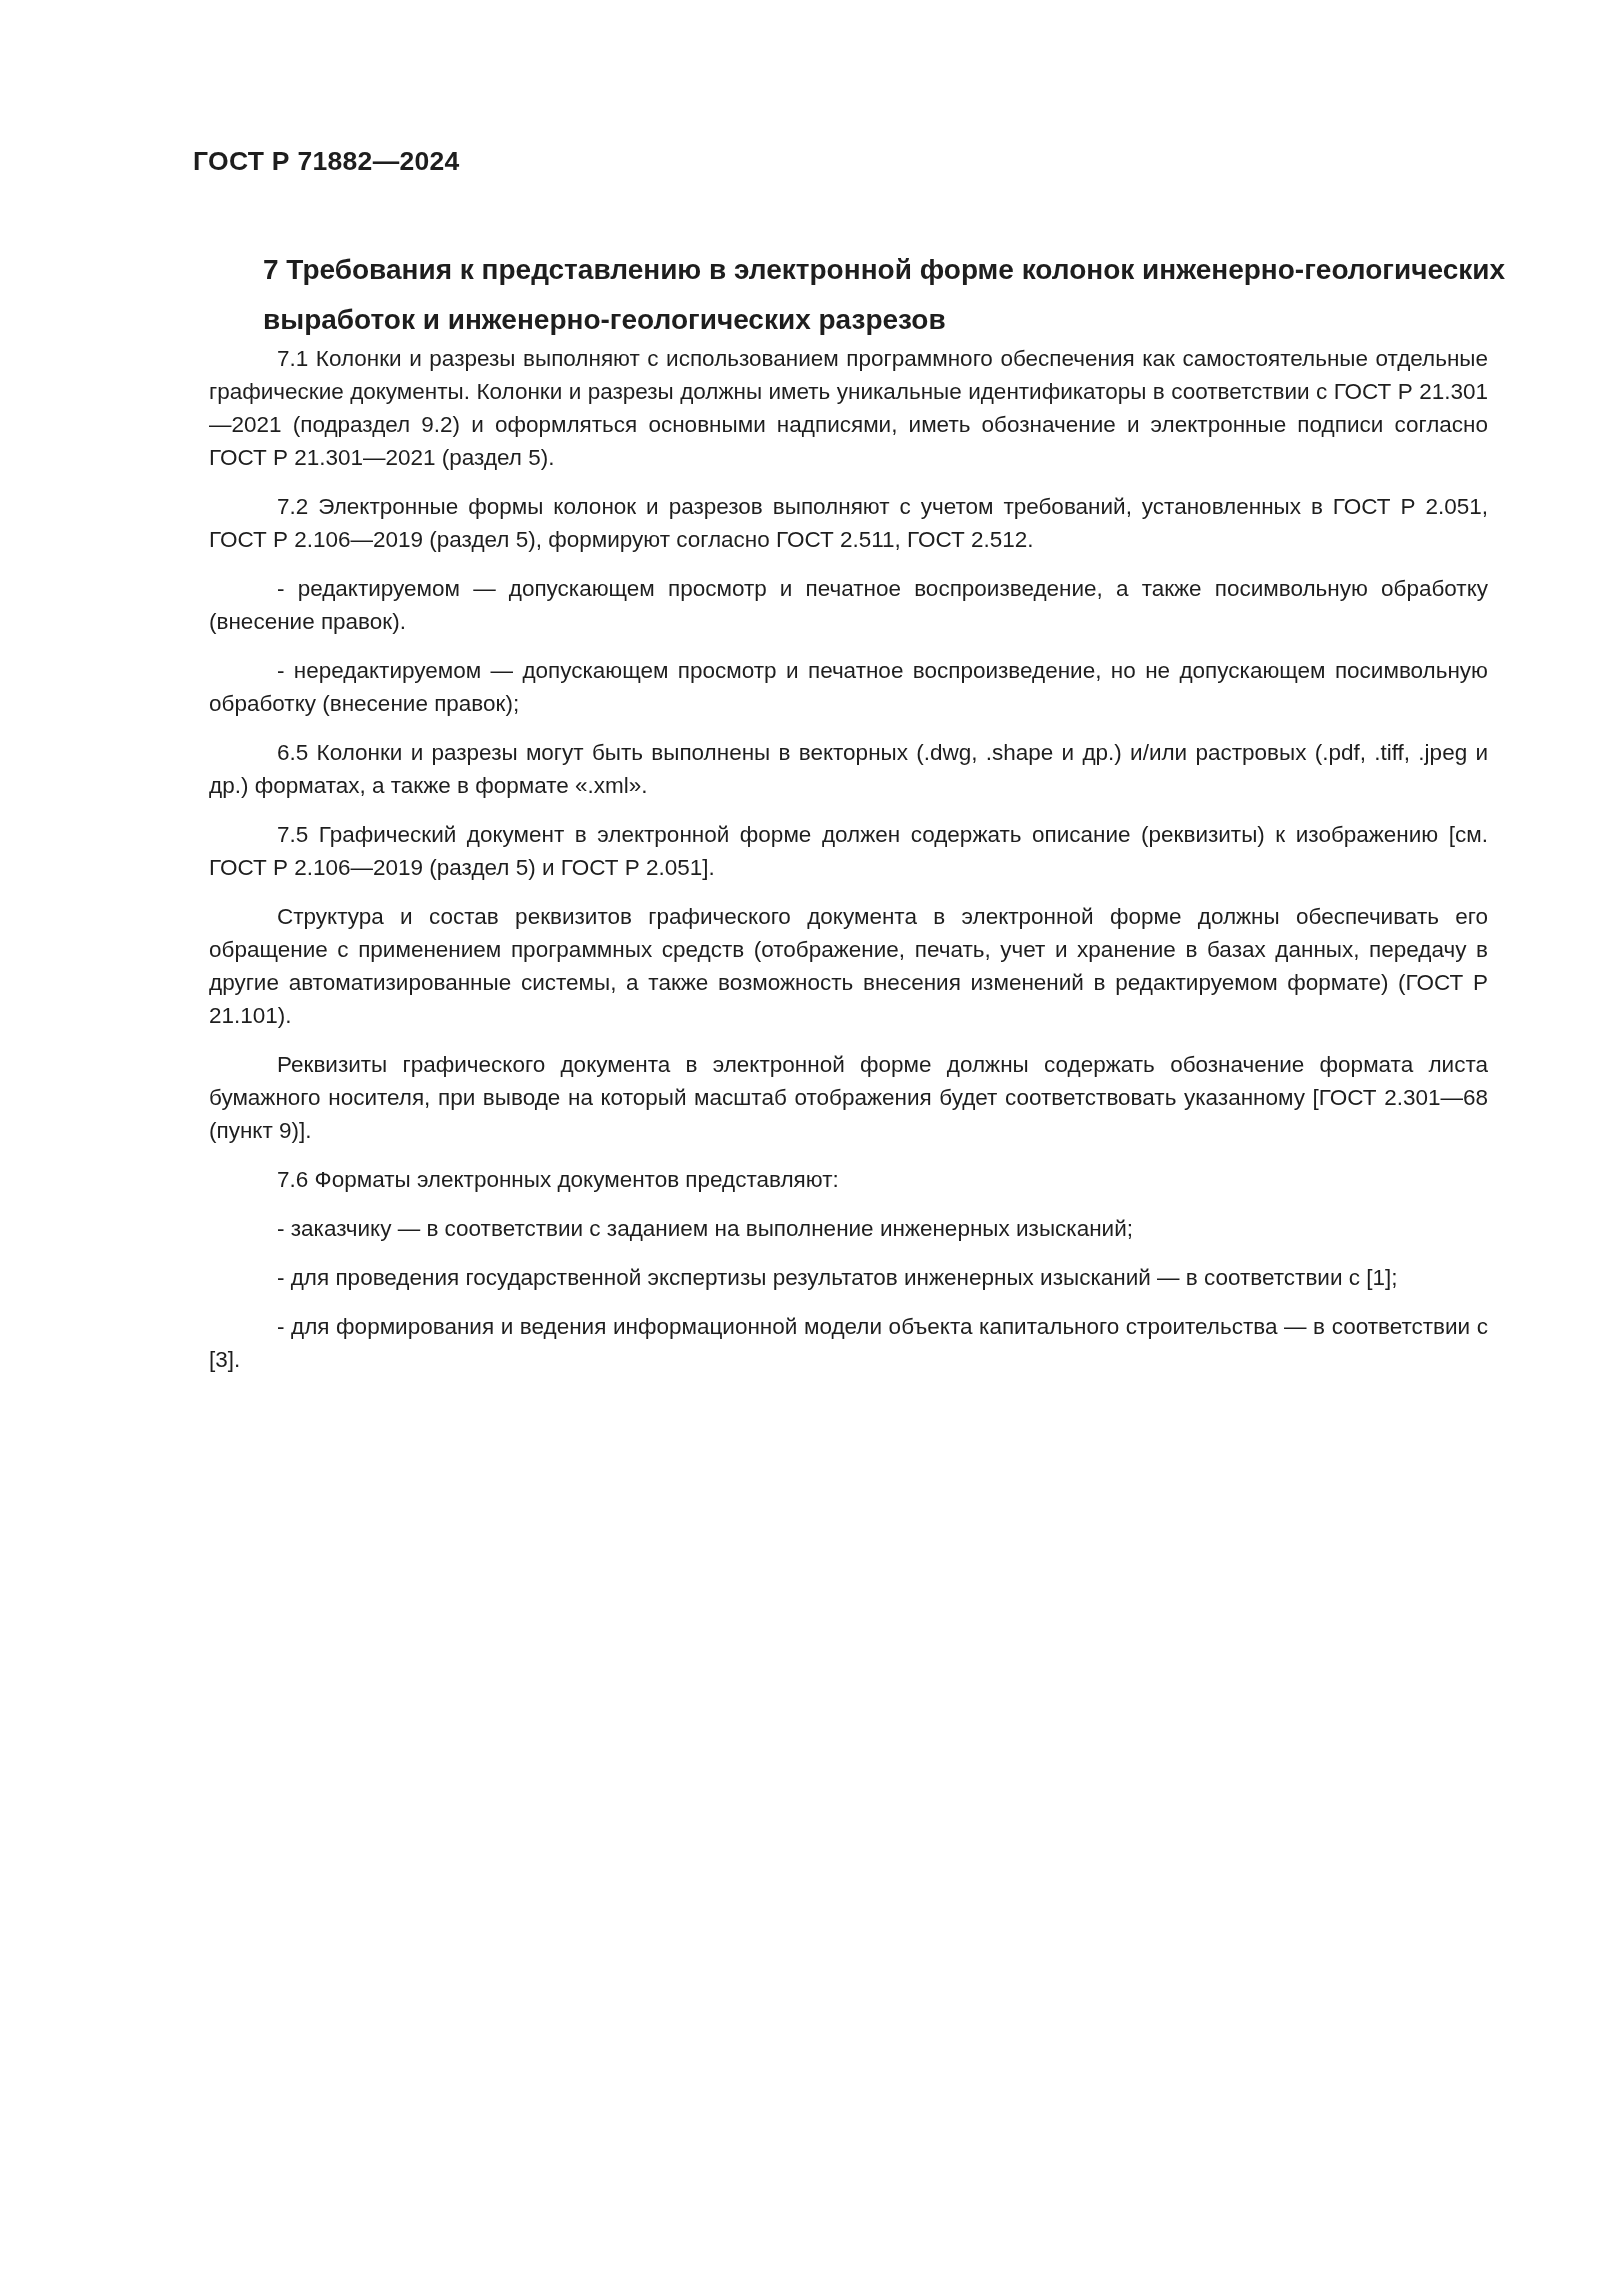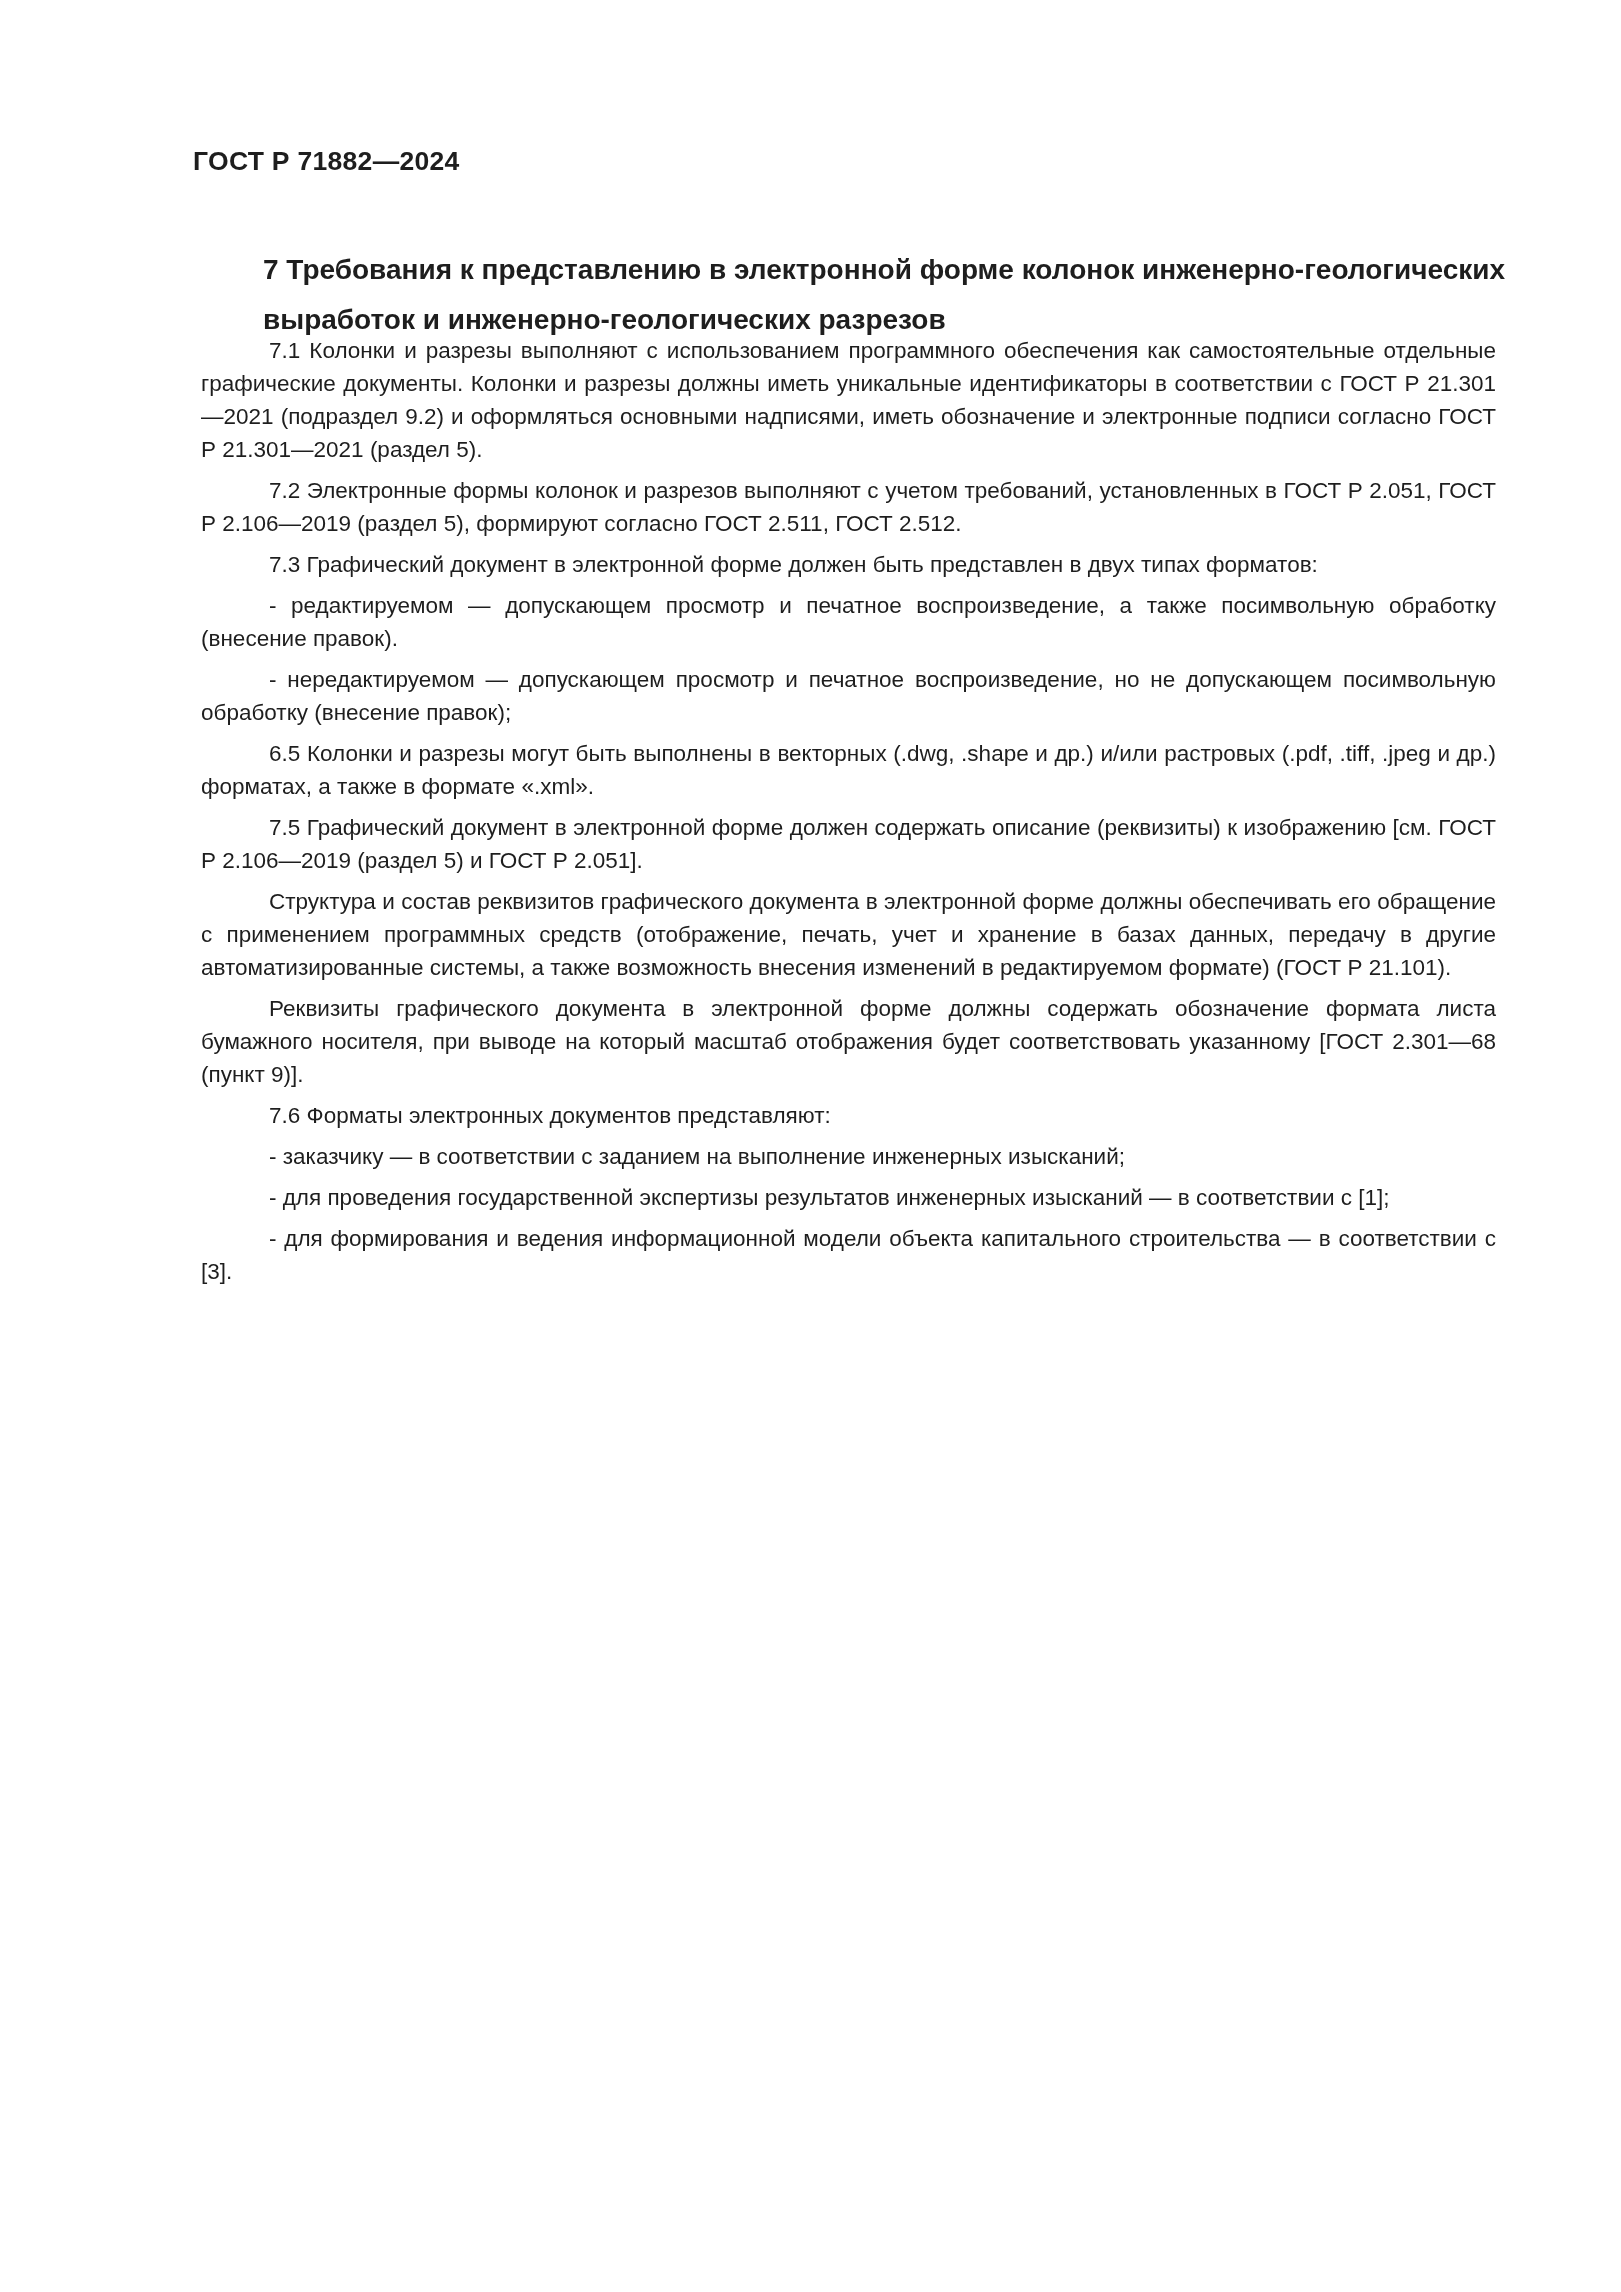--- a/index.html
+++ b/index.html
@@ -38,21 +38,21 @@
   .body-text {
     position: absolute;
     left: 193px;
     top: 326px;
     width: 1311px;
     font-size: 22.5px;
     line-height: 33px;
     text-align: justify;
   }
   .body-text p {
-    margin: 8px;
+    margin: 16px;
     padding: 0;
     text-indent: 68px;
   }
   .page-number {
     position: absolute;
     left: 182px;
     top: 2066px;
     font-size: 22.5px;
   }
 </style>
@@ -61,21 +61,20 @@
 
 <div class="page">
 
   <div class="running-header">ГОСТ Р 71882—2024</div>
 
   <h1 class="section-heading">7 Требования к представлению в электронной форме колонок инженерно-геологических выработок и инженерно-геологических разрезов</h1>
 
   <div class="body-text">
     <p>7.1 Колонки и разрезы выполняют с использованием программного обеспечения как самостоятельные отдельные графические документы. Колонки и разрезы должны иметь уникальные идентификаторы в соответствии с ГОСТ Р 21.301—2021 (подраздел 9.2) и оформляться основными надписями, иметь обозначение и электронные подписи согласно ГОСТ Р 21.301—2021 (раздел 5).</p>
     <p>7.2 Электронные формы колонок и разрезов выполняют с учетом требований, установленных в ГОСТ Р 2.051, ГОСТ Р 2.106—2019 (раздел 5), формируют согласно ГОСТ 2.511, ГОСТ 2.512.</p>
-    <p>7.3 Графический документ в электронной форме должен быть представлен в двух типах форматов:</p>
     <p>- редактируемом — допускающем просмотр и печатное воспроизведение, а также посимвольную обработку (внесение правок).</p>
     <p>- нередактируемом — допускающем просмотр и печатное воспроизведение, но не допускающем посимвольную обработку (внесение правок);</p>
     <p>6.5 Колонки и разрезы могут быть выполнены в векторных (.dwg, .shape и др.) и/или растровых (.pdf, .tiff, .jpeg и др.) форматах, а также в формате «.xml».</p>
     <p>7.5 Графический документ в электронной форме должен содержать описание (реквизиты) к изображению [см. ГОСТ Р 2.106—2019 (раздел 5) и ГОСТ Р 2.051].</p>
     <p>Структура и состав реквизитов графического документа в электронной форме должны обеспечивать его обращение с применением программных средств (отображение, печать, учет и хранение в базах данных, передачу в другие автоматизированные системы, а также возможность внесения изменений в редактируемом формате) (ГОСТ Р 21.101).</p>
     <p>Реквизиты графического документа в электронной форме должны содержать обозначение формата листа бумажного носителя, при выводе на который масштаб отображения будет соответствовать указанному [ГОСТ 2.301—68 (пункт 9)].</p>
     <p>7.6 Форматы электронных документов представляют:</p>
     <p>- заказчику — в соответствии с заданием на выполнение инженерных изысканий;</p>
     <p>- для проведения государственной экспертизы результатов инженерных изысканий — в соответствии с [1];</p>
     <p>- для формирования и ведения информационной модели объекта капитального строительства — в соответствии с [3].</p>

